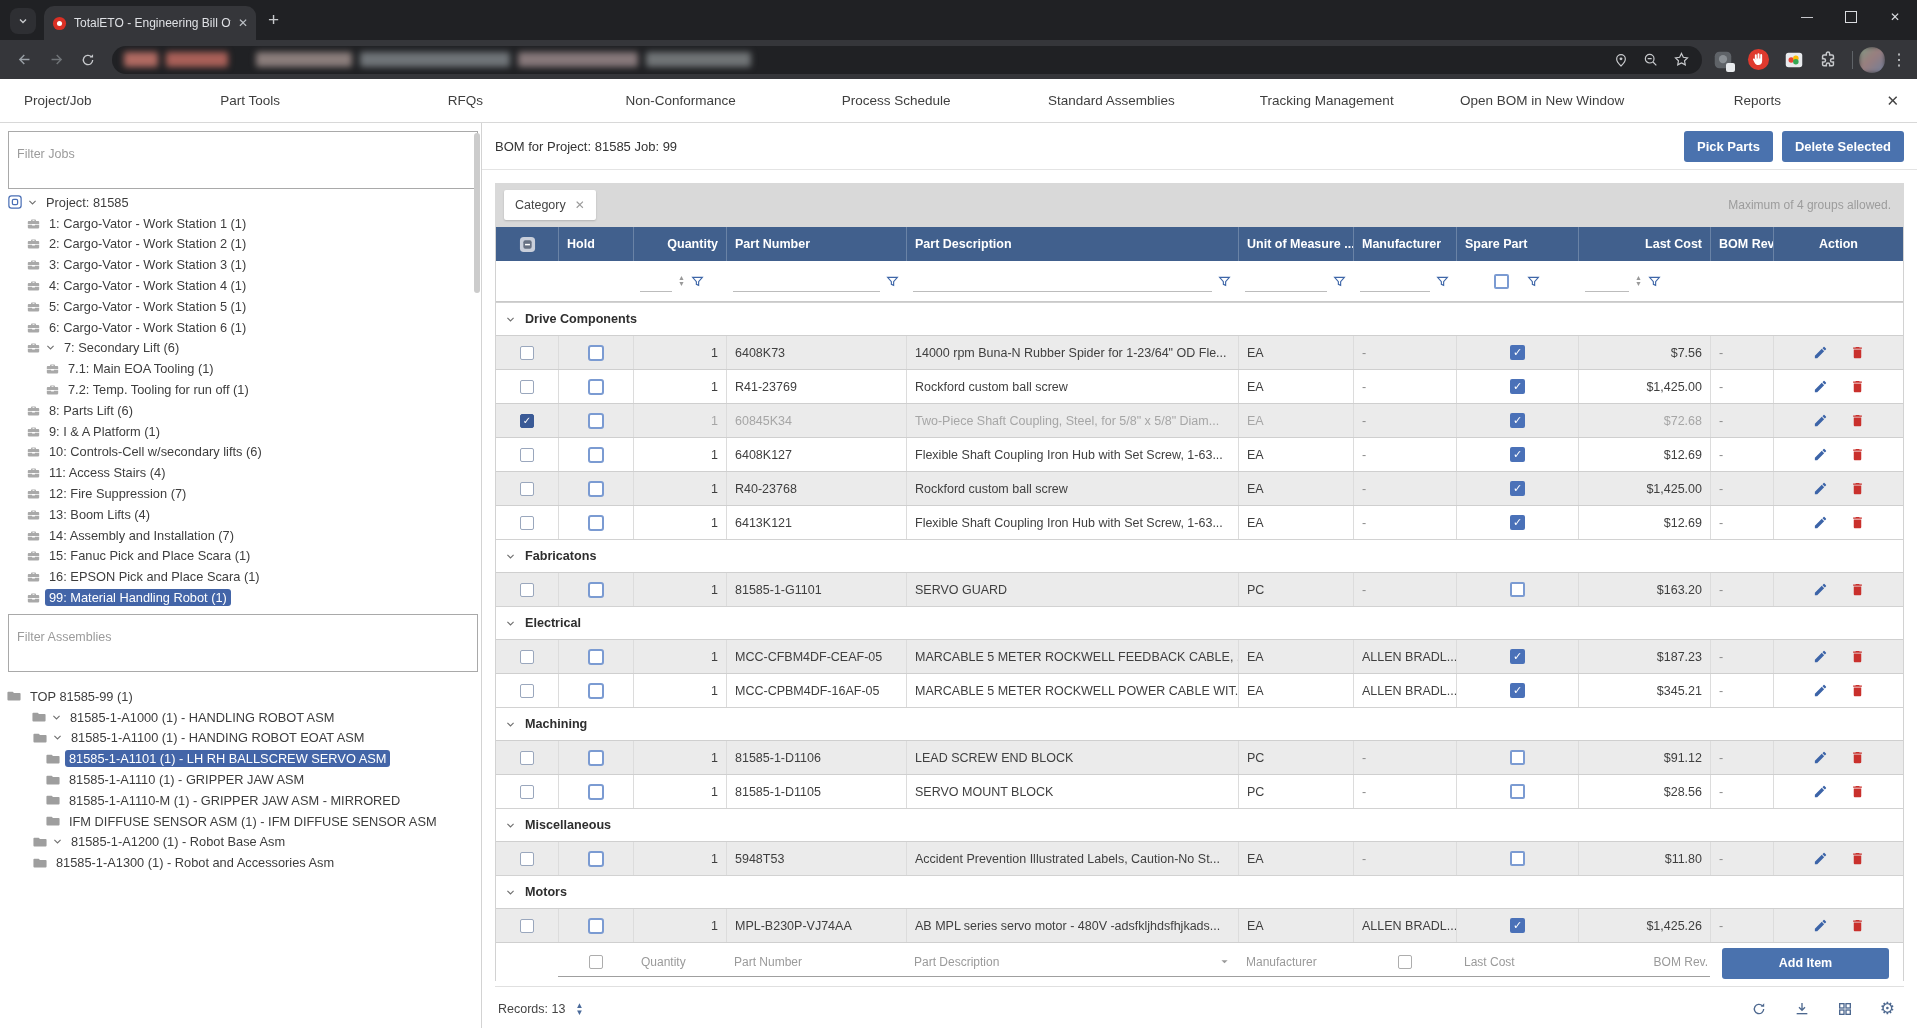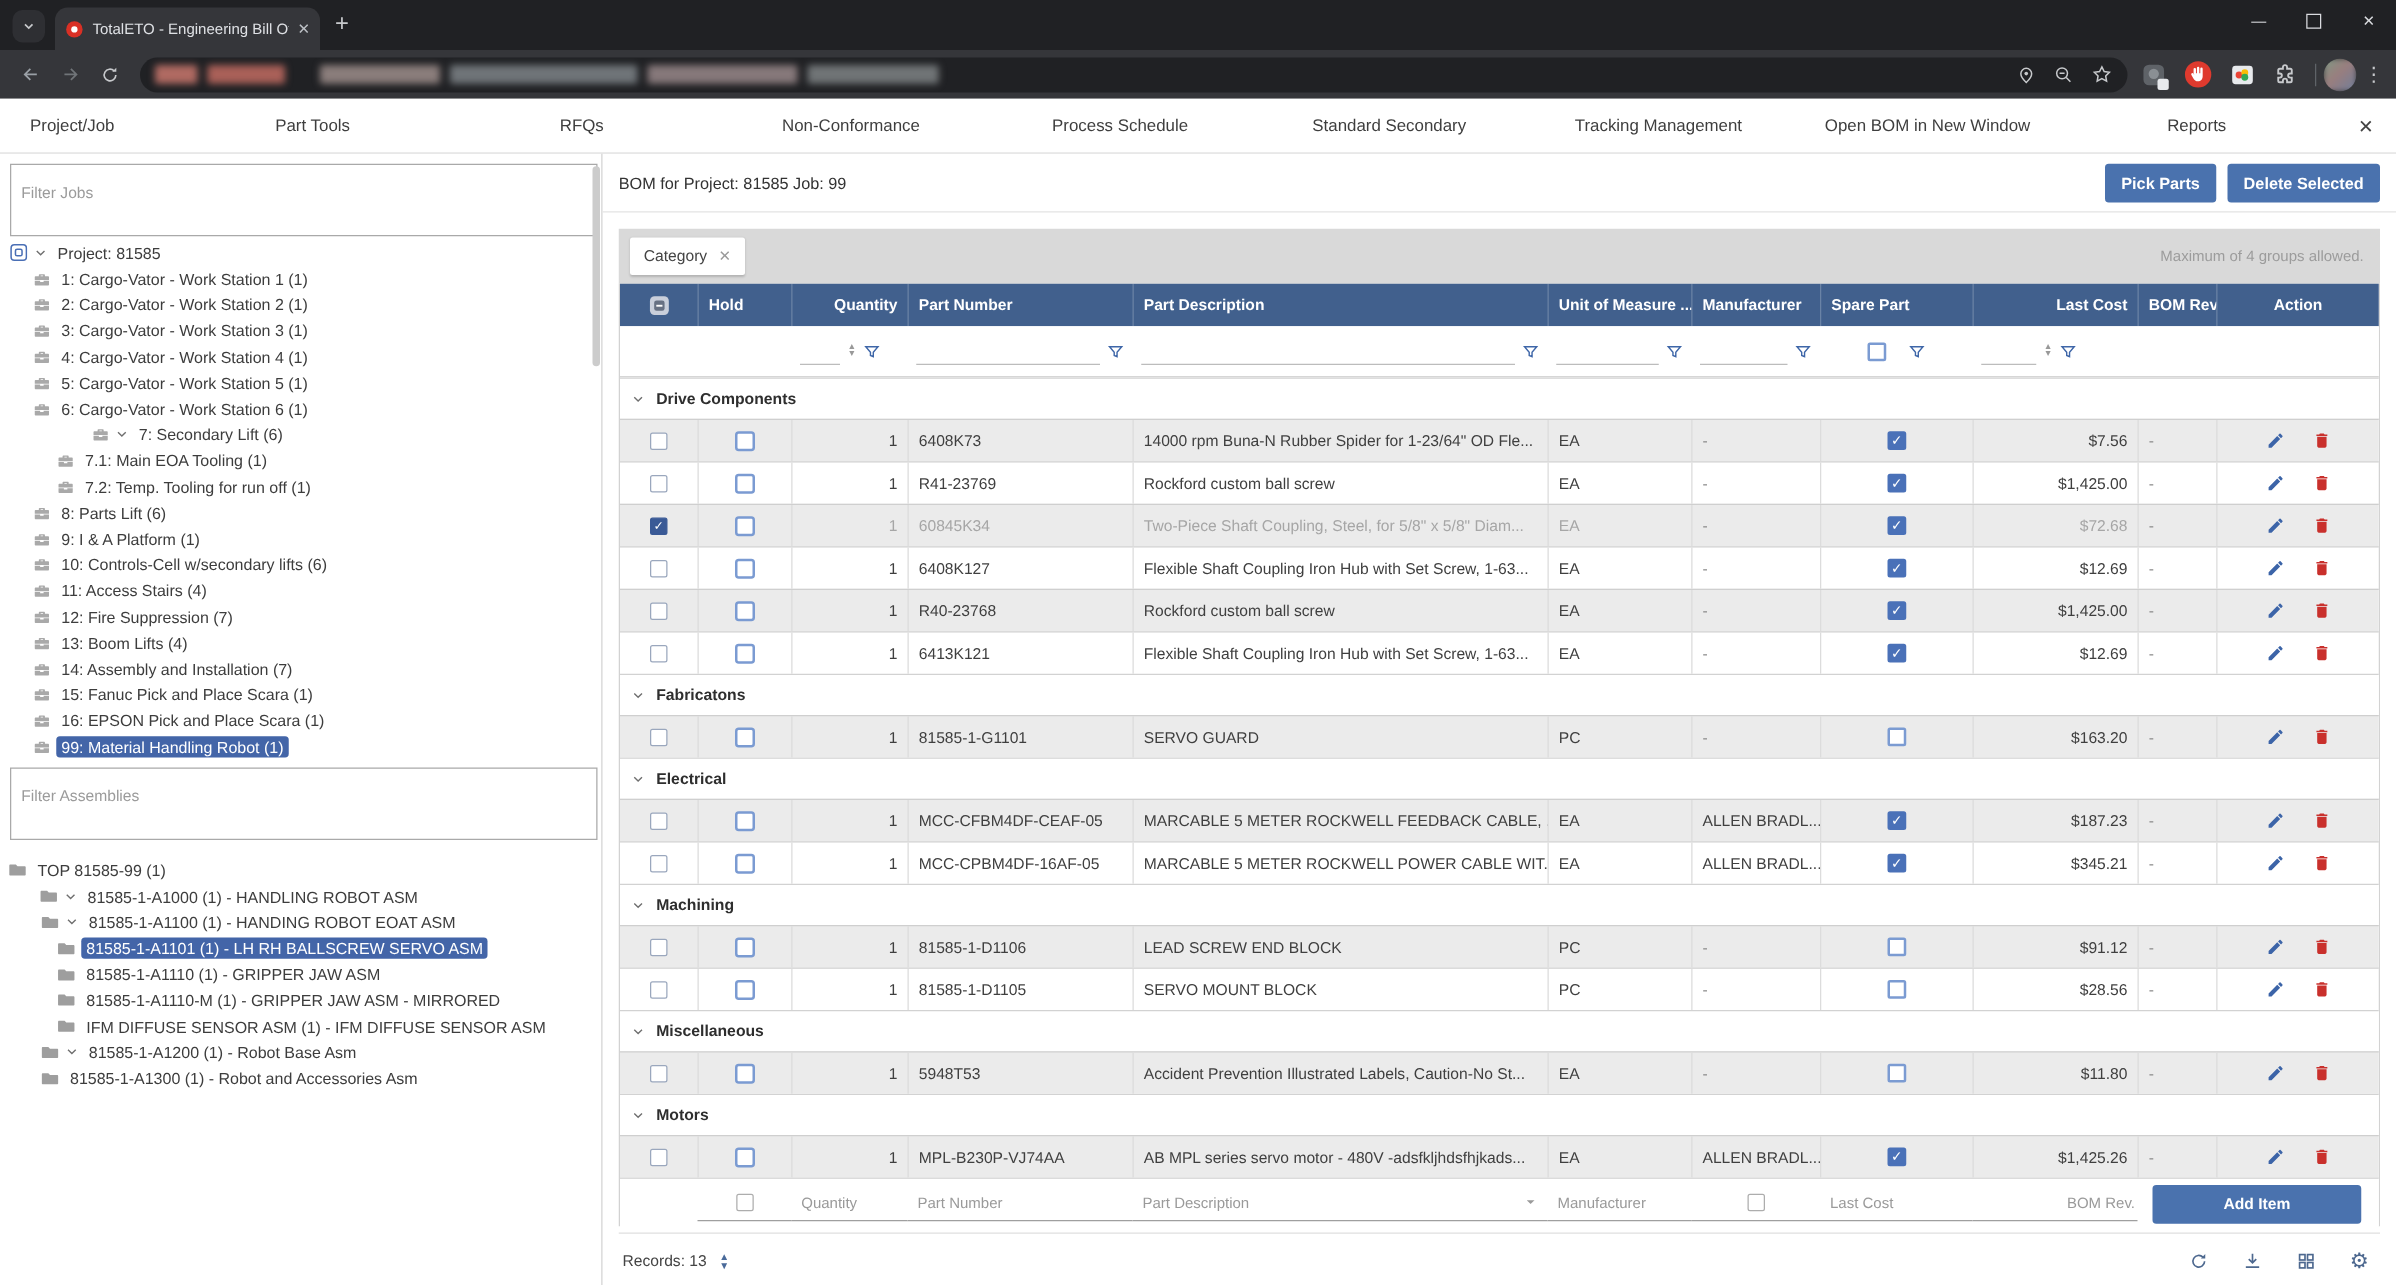--- a/index.html
+++ b/index.html
@@ -199,21 +199,21 @@
     <span class="kebab">⋮</span>
   </div>
 
   <div class="appnav">
 
     <div class="nav-item">Project/Job</div>
       <div class="nav-item">Part Tools</div>
       <div class="nav-item">RFQs</div>
       <div class="nav-item">Non-Conformance</div>
       <div class="nav-item">Process Schedule</div>
-      <div class="nav-item">Standard Secondary</div>
+      <div class="nav-item">Standard Assemblies</div>
       <div class="nav-item">Tracking Management</div>
       <div class="nav-item">Open BOM in New Window</div>
       <div class="nav-item">Reports</div>
       <span class="nav-close">✕</span>
   </div>
 
   <div class="content">
 
     <aside class="sidebar">
       <input class="filterbox" placeholder="Filter Jobs" style="">
@@ -273,21 +273,21 @@
             <span class="lbl">5: Cargo-Vator - Work Station 5 (1)</span>
           </div>
           <div class="titem" style="padding-left: 27px;">
             <span class="ic" style="display: inline-flex;">
               <svg viewBox="0 0 16 16" width="13" height="13">
                 <path fill="#a9a9a9" d="M6 3h4c.6 0 1 .4 1 1v1h3c.6 0 1 .4 1 1v2.6H1V6c0-.6.4-1 1-1h3V4c0-.6.4-1 1-1zm.8 2h2.4v-.9H6.8V5zM1 9.4h5.3v1.2h3.4V9.4H15V13c0 .6-.4 1-1 1H2c-.6 0-1-.4-1-1V9.4z"></path>
               </svg>
             </span>
             <span class="lbl">6: Cargo-Vator - Work Station 6 (1)</span>
           </div>
-          <div class="titem" style="padding-left: 27px; margin-left: 47px;">
+          <div class="titem" style="padding-left: 27px;">
             <span class="ic" style="display: inline-flex;">
               <svg viewBox="0 0 16 16" width="13" height="13">
                 <path fill="#a9a9a9" d="M6 3h4c.6 0 1 .4 1 1v1h3c.6 0 1 .4 1 1v2.6H1V6c0-.6.4-1 1-1h3V4c0-.6.4-1 1-1zm.8 2h2.4v-.9H6.8V5zM1 9.4h5.3v1.2h3.4V9.4H15V13c0 .6-.4 1-1 1H2c-.6 0-1-.4-1-1V9.4z"></path>
               </svg>
             </span>
             <span class="chev" style="display: inline-flex;">
               <svg viewBox="0 0 16 16" width="11" height="11">
                 <path fill="none" stroke="#6f6f6f" stroke-width="1.6" d="M3.5 5.5L8 10l4.5-4.5"></path>
               </svg>
             </span>

